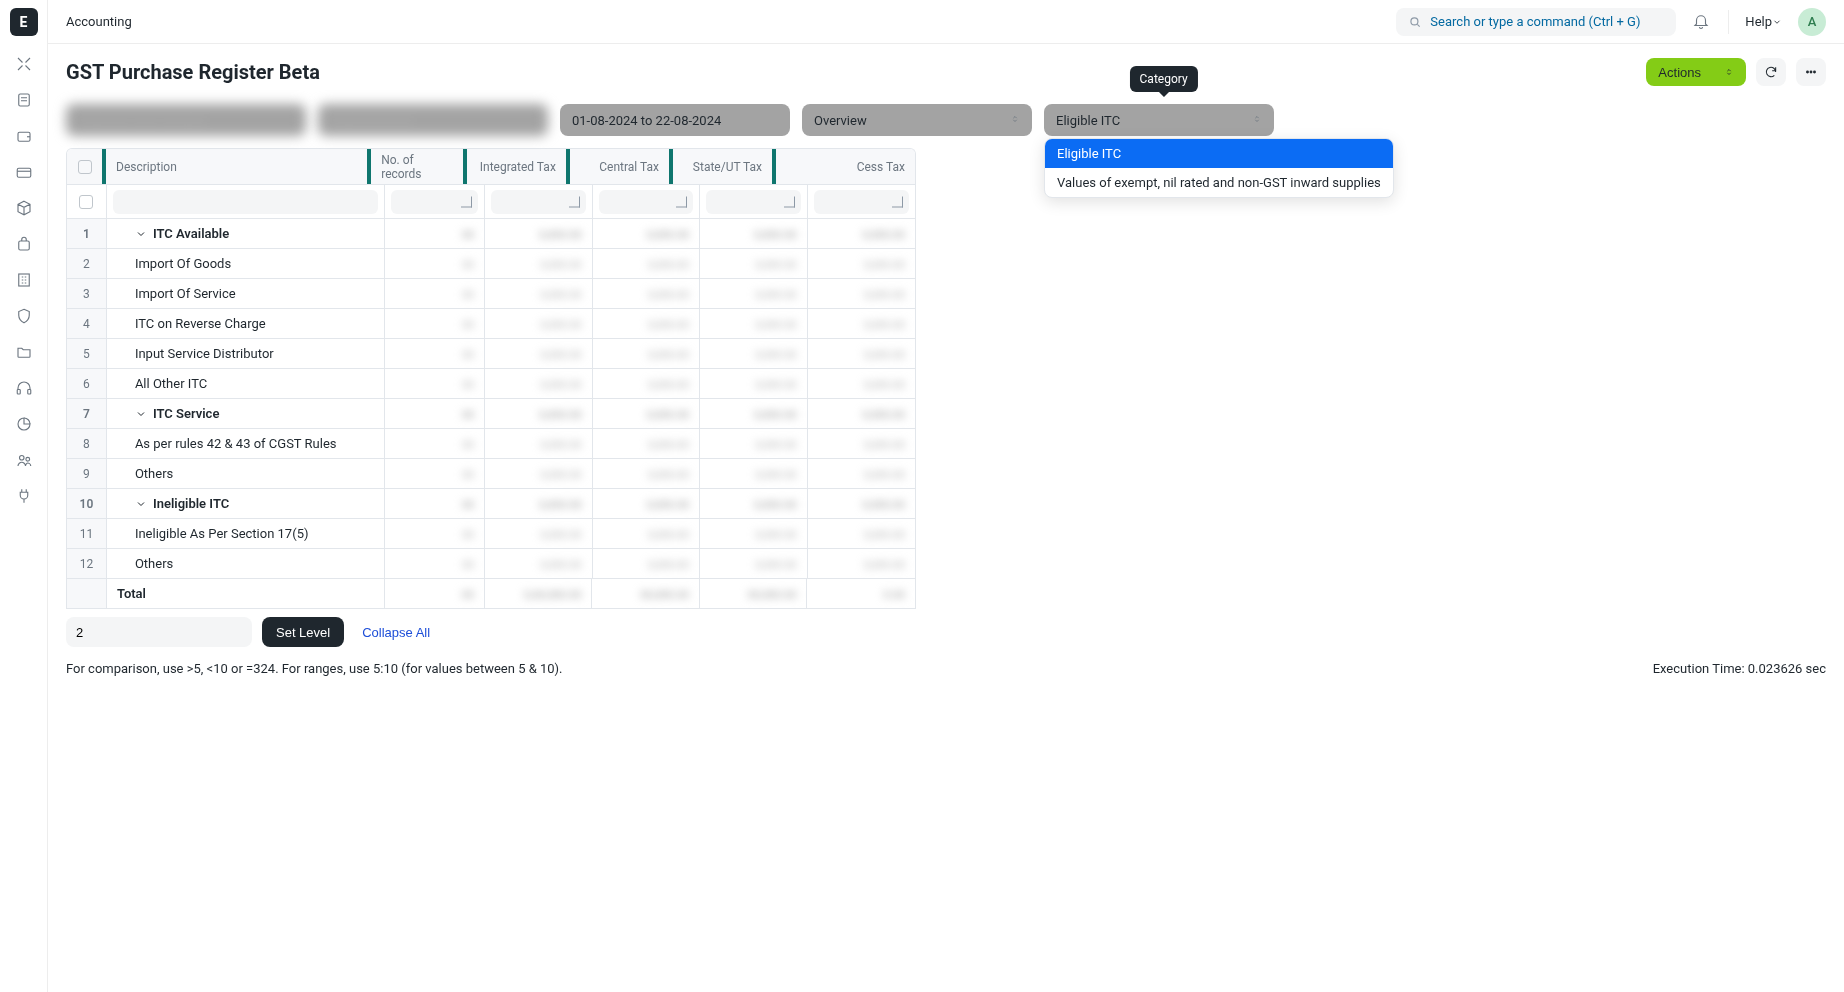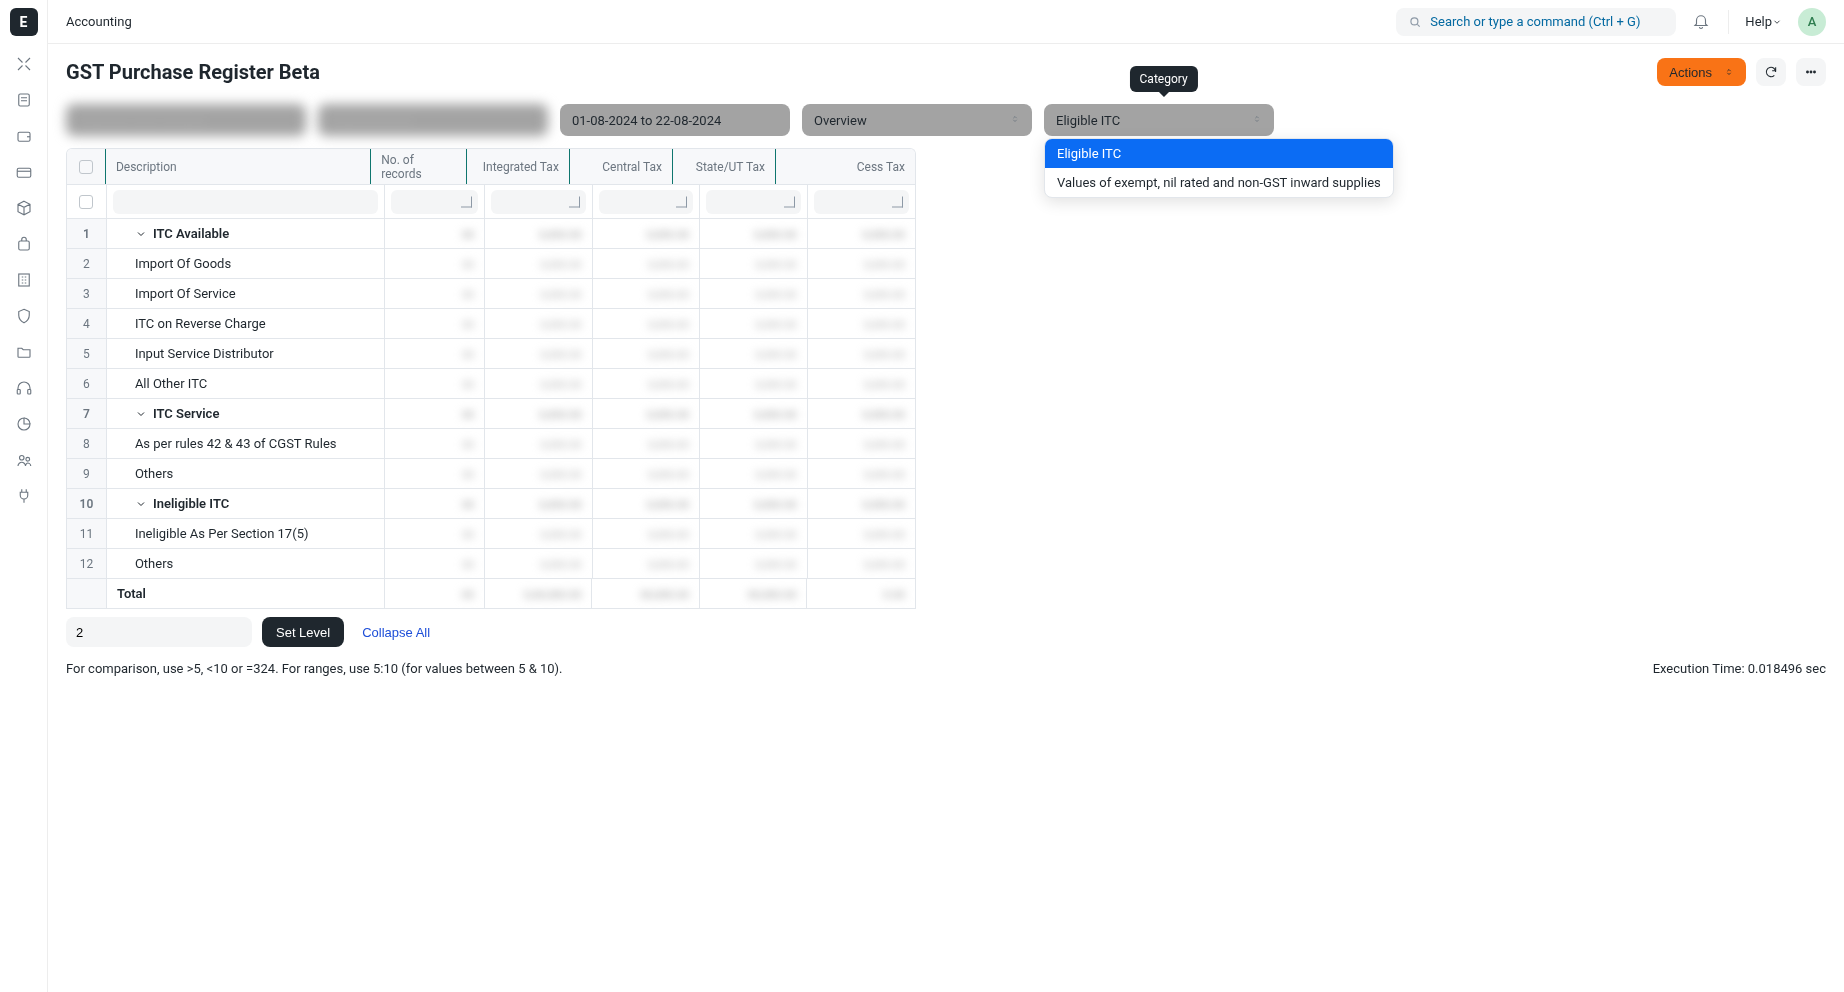--- a/index.html
+++ b/index.html
@@ -25,21 +25,21 @@
   .bell svg { width: 18px; height: 18px; stroke: currentColor; fill: none; stroke-width: 1.5; }
   .vsep { width: 1px; height: 24px; background: #ededed; }
   .help { display: flex; align-items: center; font-size: 13px; cursor: pointer; }
   .help svg { width: 10px; height: 10px; stroke: currentColor; fill: none; stroke-width: 2; }
   .avatar { width: 28px; height: 28px; border-radius: 50%; background: #c8ecd5; color: #2e7d4f; display: flex; align-items: center; justify-content: center; font-weight: 500; font-size: 13px; }
   
   
   .pagehead { display: flex; align-items: center; padding: 14px 18px; gap: 10px; }
   .pagetitle { font-size: 20px; font-weight: 700; }
   .pagehead-spacer { flex: 1; }
-  .btn-light { background: #f97316; border: none; border-radius: 8px; height: 28px; padding: 0 12px; font-size: 13px; display: flex; align-items: center; gap: 12px; cursor: pointer; color: #1f272e; }
+  .btn-light { background: #84cc16; border: none; border-radius: 8px; height: 28px; padding: 0 12px; font-size: 13px; display: flex; align-items: center; gap: 23px; cursor: pointer; color: #1f272e; }
   .btn-light svg { width: 10px; height: 10px; stroke: currentColor; fill: none; stroke-width: 2; }
   .btn-icon { background: #f4f5f6; border: none; border-radius: 8px; width: 30px; height: 28px; display: flex; align-items: center; justify-content: center; cursor: pointer; color: #1f272e; }
   .btn-icon svg { width: 14px; height: 14px; stroke: currentColor; fill: none; stroke-width: 1.8; }
   
   
   .filters { display: flex; gap: 12px; padding: 4px 18px 12px; flex-wrap: nowrap; position: relative; }
   .filter { background: #a3a3a3; border-radius: 8px; height: 32px; padding: 0 12px; font-size: 13px; display: flex; align-items: center; gap: 8px; cursor: pointer; min-width: 230px; position: relative; }
   .filter.blurred { filter: blur(6px); color: #b0b0b0; }
   .filter .caret { margin-left: auto; width: 10px; color: #6c7680; }
   .filter .caret svg { width: 10px; height: 14px; stroke: currentColor; fill: none; stroke-width: 2; }
@@ -49,21 +49,21 @@
   .tooltip::after { content: ""; position: absolute; top: 100%; left: 50%; transform: translateX(-50%); border: 5px solid transparent; border-top-color: #1f272e; }
   
   .dropdown { position: absolute; top: 34px; left: 0; background: #fff; border: 1px solid #e2e6eb; border-radius: 8px; box-shadow: 0 4px 16px rgba(0,0,0,0.12); z-index: 50; min-width: 320px; overflow: hidden; }
   .dropdown-item { padding: 7px 12px; font-size: 13px; cursor: pointer; white-space: nowrap; }
   .dropdown-item.selected { background: #0b6cf4; color: #fff; }
   
   
   .tablewrap { padding: 0 18px; }
   .grid { border: 1px solid #e2e6eb; border-bottom: none; border-radius: 6px 6px 0 0; overflow: hidden; width: 850px; }
   .hdr { display: flex; background: #f7f8fa; height: 36px; align-items: stretch; border-bottom: 1px solid #e2e6eb; font-size: 12px; color: #6c7680; }
-  .hdr .cell { display: flex; align-items: center; padding: 0 10px; border-right: 1px solid #0f766e; }
+  .hdr .cell { display: flex; align-items: center; padding: 0 10px; border-right: 4px solid #0f766e; }
   .hdr .cell:last-child { border-right: none; margin-left: 36px; }
   .col-chk  { width: 40px; justify-content: center; }
   .col-desc { width: 280px; }
   .col-num  { width: 100px; justify-content: flex-end; }
   .col-tax  { width: 108px; justify-content: flex-end; }
   
   .filterrow { display: flex; height: 34px; border-bottom: 1px solid #e2e6eb; background: #fff; }
   .filterrow .cell { border-right: 1px solid #e2e6eb; display: flex; align-items: center; padding: 4px 6px; }
   .filterrow .cell:last-child { border-right: none; }
   .f-input { background: #f4f5f6; border-radius: 6px; height: 24px; width: 100%; position: relative; }
@@ -575,16 +575,16 @@
       </div>
     </div>
 
     <div class="footrow">
       <input class="level-in" value="2" style="">
       <button class="btn-dark">Set Level</button>
       <button class="btn-plain">Collapse All</button>
     </div>
     <div class="hint">
       <span>For comparison, use &gt;5, &lt;10 or =324. For ranges, use 5:10 (for values between 5 &amp; 10).</span>
-      <span class="exec">Execution Time: 0.018496 sec</span>
+      <span class="exec">Execution Time: 0.023626 sec</span>
     </div>
   </div>
 </div>
 
 </body></html>

